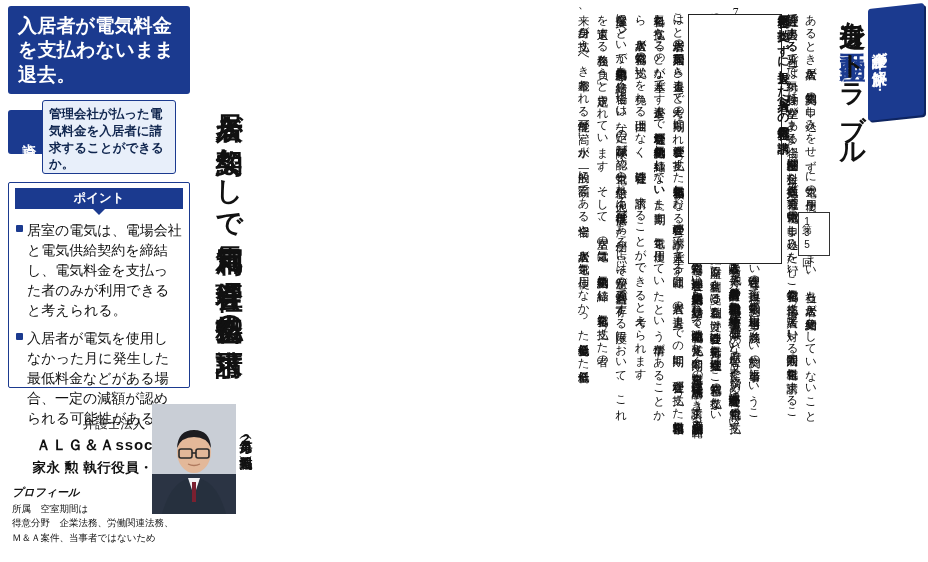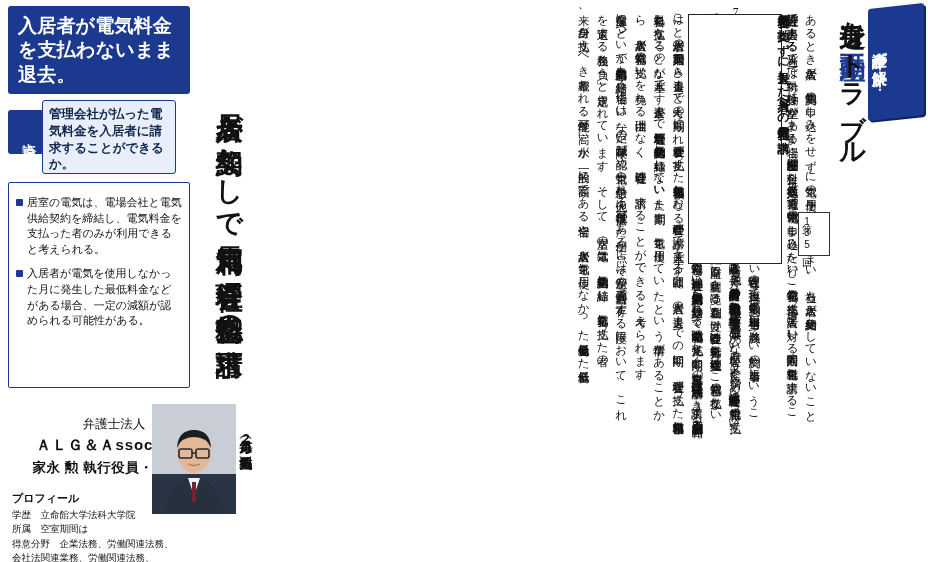--- a/index.html
+++ b/index.html
@@ -109,21 +109,21 @@
   }
   .point-head:after{
     content:"";position:absolute;left:50%;bottom:-6px;margin-left:-6px;
     border-left:6px solid transparent;border-right:6px solid transparent;
     border-top:6px solid #1b3a8f;
   }
   .point-list{margin:12px 7px 0 7px;padding:0;list-style:none;}
   .point-list li{
     position:relative;
     font-family:"Liberation Sans", sans-serif;
-    font-size:11px;line-height:1.42;
+    font-size:14px;line-height:1.42;
     padding-left:11px;margin-bottom:9px;
     color:#111;
   }
   .point-list li:before{
     content:"";position:absolute;left:0;top:4px;
     width:7px;height:7px;background:#1b3a8f;border-radius:1px;
   }
 
   
   .headline{
@@ -178,21 +178,21 @@
     font-weight:bold;font-size:15px;text-align:center;margin-top:3px;
     letter-spacing:0.06em;
   }
   .pf-name{
     font-family:"Liberation Sans", serif;
     font-weight:bold;font-size:13.5px;text-align:center;margin-top:4px;
     letter-spacing:0.04em;
   }
   .pf-prof-h{
     font-family:"Liberation Sans", sans-serif;
-    font-size:11px;font-weight:bold;margin:14px 0 2px 4px;
+    font-size:11px;font-weight:bold;margin:8px 0 2px 4px;font-style:italic;
   }
   .pf-prof{
     font-family:"Liberation Sans", sans-serif;
     font-size:9.5px;line-height:1.5;margin-left:4px;color:#111;
   }
 
   
   .photo{
     position:absolute;left:152px;top:404px;width:84px;height:110px;
     overflow:hidden;background:#cfd3d8;
@@ -217,35 +217,34 @@
   <div class="tbox">入居者が電気料金を支払わないまま退去。</div>
 
   <div class="ronten-wrap">
     <div class="ronten-tag">
       <span class="vtext">論点</span>
     </div>
     <div class="ronten-body">管理会社が払った電気料金を入居者に請求することができるか。</div>
   </div>
 
   <div class="pointbox">
+    <div class="point-head">ポイント</div>
     <ul class="point-list">
       <li>居室の電気は、電場会社と電気供給契約を締結し、電気料金を支払った者のみが利用できると考えられる。</li>
       <li>入居者が電気を使用しなかった月に発生した最低料金などがある場合、一定の減額が認められる可能性がある。</li>
     </ul>
   </div>
 
   <div class="profile">
     <div class="pf-firm">弁護士法人</div>
     <div class="pf-office">ＡＬＧ＆Ａssociates</div>
     <div class="pf-name">家永 勲 執行役員・弁護士</div>
     <div class="pf-prof-h">プロフィール</div>
-    <div class="pf-prof">学歴　立命館大学法科大学院</div>
     <div class="pf-prof">所属　空室期間は</div>
     <div class="pf-prof">得意分野　企業法務、労働関連法務、</div>
-    <div class="pf-prof">会社法関連業務、労働関連法務、</div>
     <div class="pf-prof">Ｍ＆Ａ案件、当事者ではないため</div>
   </div>
 
   <div class="photo">
     <svg width="84" height="110" viewBox="0 0 84 110" aria-hidden="true">
       <rect x="0" y="0" width="84" height="110" fill="#c9ced6"></rect>
       <rect x="0" y="70" width="84" height="40" fill="#2b3444"></rect>
       <path d="M10 110 Q20 74 42 74 Q64 74 74 110 Z" fill="#26303e"></path>
       <path d="M36 74 L42 92 L48 74 Z" fill="#f2f2f4"></path>
       <rect x="40" y="78" width="4" height="20" fill="#7a2030"></rect>

